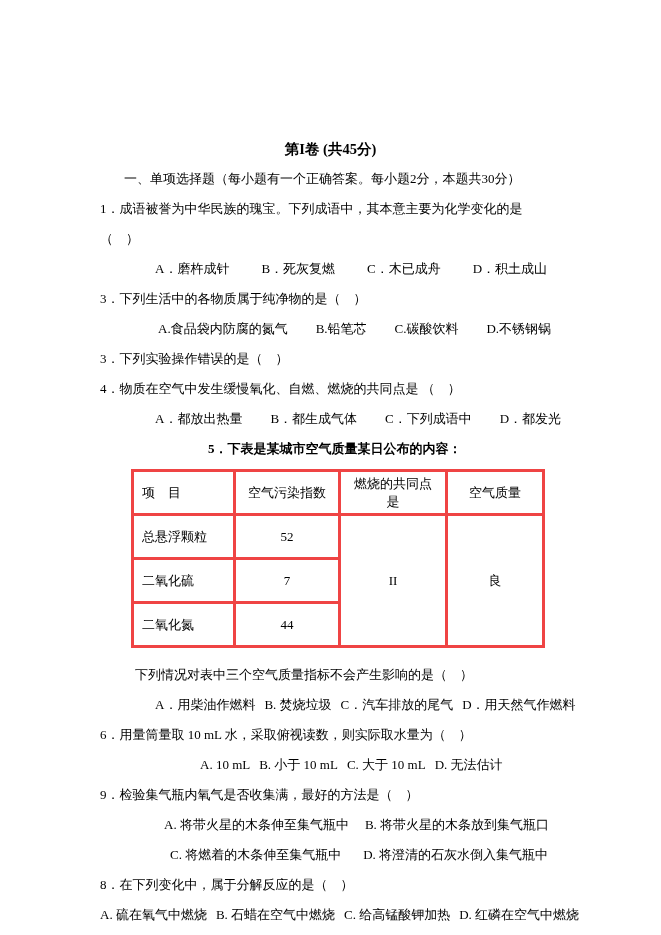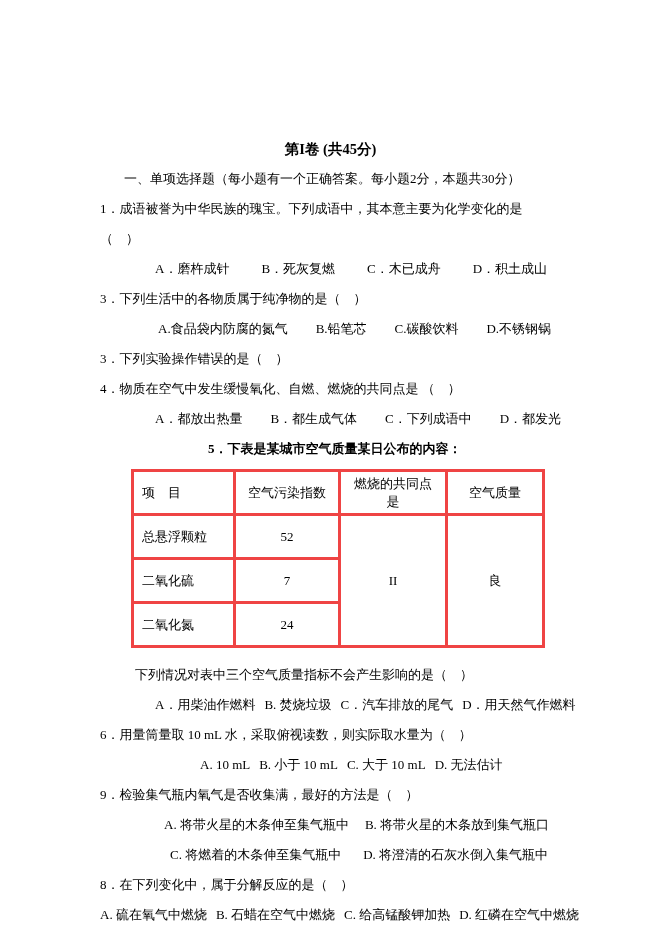--- a/index.html
+++ b/index.html
@@ -112,21 +112,21 @@
       <td>52</td>
       <td rowspan="3">II</td>
       <td rowspan="3">良</td>
     </tr>
     <tr>
       <td class="c0">二氧化硫</td>
       <td>7</td>
     </tr>
     <tr>
       <td class="c0">二氧化氮</td>
-      <td>24</td>
+      <td>44</td>
     </tr>
   </tbody>
     </table>
 
   <p class="stem q5f">下列情况对表中三个空气质量指标不会产生影响的是（　）</p>
   <p class="opts q5o">
     <span>A．用柴油作燃料</span>
     <span>B. 焚烧垃圾</span>
     <span>C．汽车排放的尾气</span>
     <span>D．用天然气作燃料</span>

